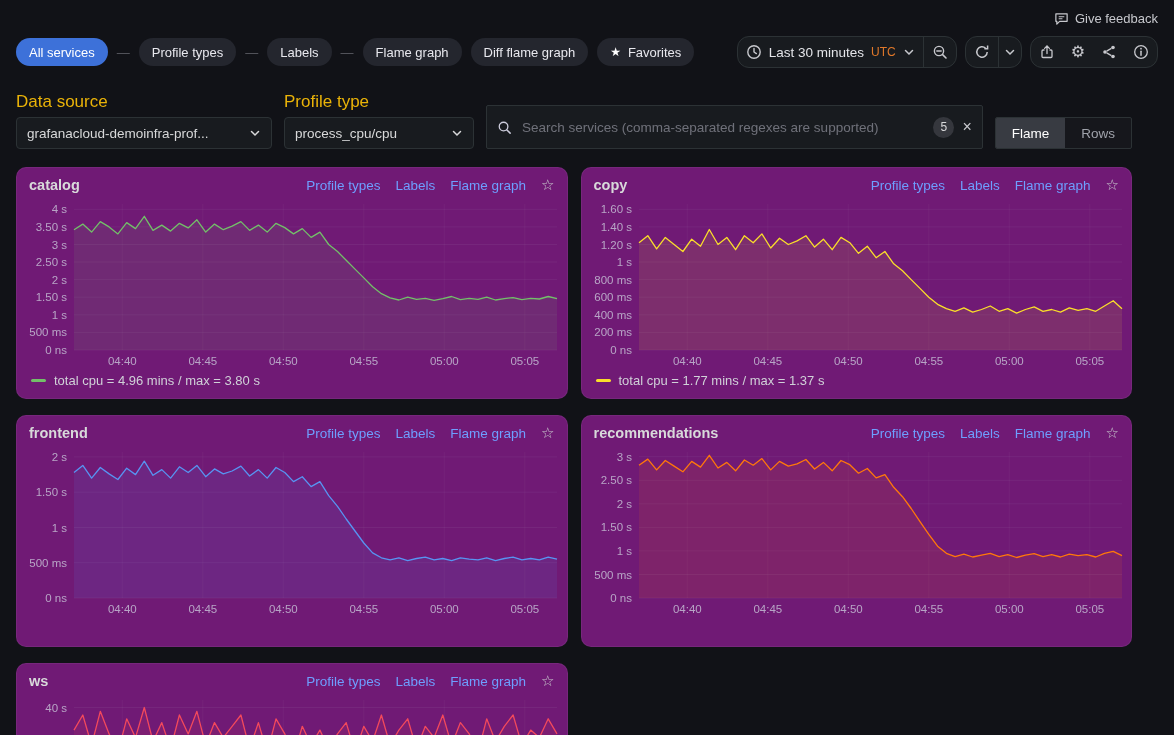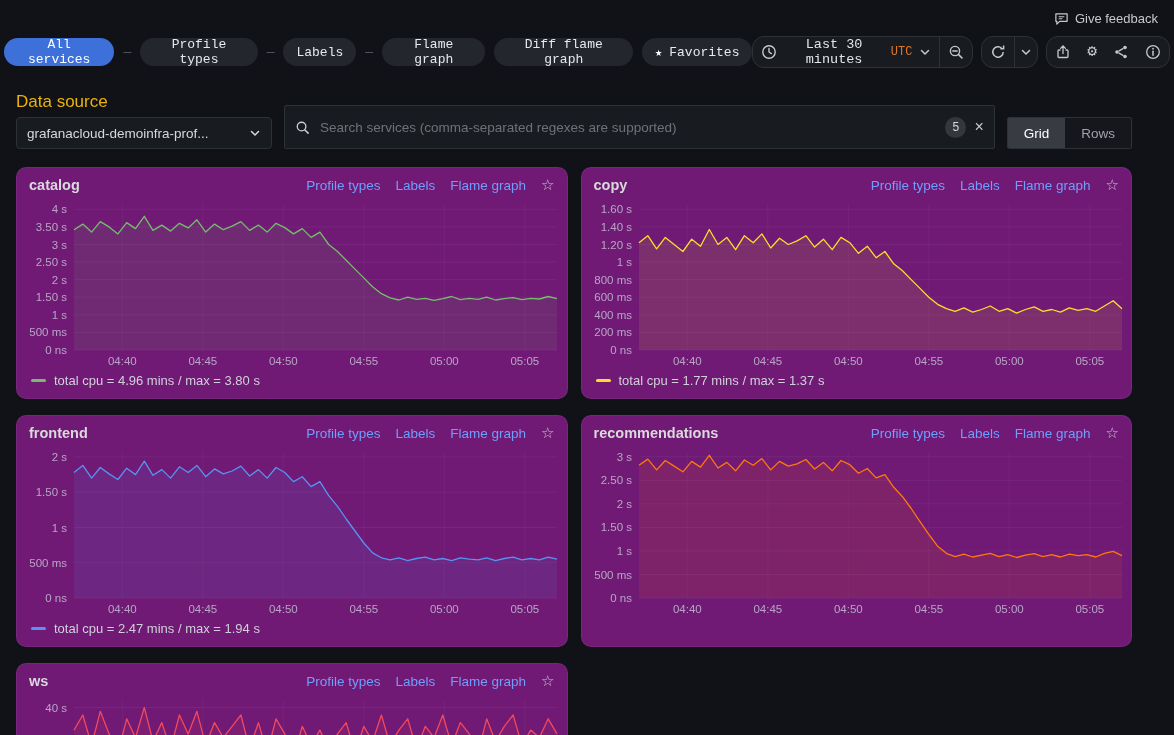--- a/index.html
+++ b/index.html
@@ -12,21 +12,21 @@
     font-size: 13px;
   }
   button { font: inherit; border: none; background: none; color: inherit; cursor: pointer; padding: 0; }
 
   
   .feedback-row { display: flex; justify-content: flex-end; align-items: center; padding: 9px 16px 0; height: 28px; }
   .feedback { display: flex; align-items: center; gap: 6px; color: #c7c8cd; cursor: pointer; }
   .feedback svg { display: block; }
 
   
-  .toolbar-row { display: flex; justify-content: space-between; align-items: center; padding: 8px 4px 0; font-family: Liberation Mono, monospace; }
+  .toolbar-row { display: flex; justify-content: space-between; align-items: center; padding: 8px 16px 0; }
   .nav-tabs { display: flex; align-items: center; gap: 9px; }
   .pill {
     height: 28px; display: inline-flex; align-items: center; gap: 7px;
     padding: 0 13px; border-radius: 14px;
     background: #24262e; color: #e8e8ee; font-weight: 500; font-size: 13px;
   }
   .pill.active { background: #3d71d9; color: #ffffff; }
   .sep { color: #5a5c64; user-select: none; }
   .star-ic { font-size: 12px; color: #fff; }
 
@@ -205,38 +205,49 @@
     <div class="select w-ds">
       <span>grafanacloud-demoinfra-prof...</span>
       <span class="ic">
         <svg width="12" height="12" viewBox="0 0 12 12">
             <path d="M2.5 4.5L6 8l3.5-3.5" stroke="currentColor" stroke-width="1.5" fill="none" stroke-linecap="round"></path>
           </svg>
       </span>
     </div>
   </div>
 
+  <div class="field">
+    <label>Profile type</label>
+    <div class="select w-pt">
+      <span>process_cpu/cpu</span>
+      <span class="ic">
+        <svg width="12" height="12" viewBox="0 0 12 12">
+            <path d="M2.5 4.5L6 8l3.5-3.5" stroke="currentColor" stroke-width="1.5" fill="none" stroke-linecap="round"></path>
+          </svg>
+      </span>
+    </div>
+  </div>
 
   <div class="field grow">
     <div class="search">
       <span class="ic">
         <svg width="15" height="15" viewBox="0 0 16 16">
             <circle cx="7" cy="7" r="4.6" stroke="currentColor" fill="none" stroke-width="1.4"></circle>
             <path d="M10.6 10.6L14 14" stroke="currentColor" stroke-width="1.6" stroke-linecap="round"></path>
           </svg>
       </span>
       <input placeholder="Search services (comma-separated regexes are supported)" style="">
       <span class="badge">5</span>
       <span class="clear-x">×</span>
     </div>
   </div>
 
   <div class="field">
     <div class="segmented">
-      <div class="segment active">Grid</div>
+      <div class="segment active">Flame</div>
       <div class="segment">Rows</div>
     </div>
   </div>
 </div>
 
 <div class="panels">
 
   <section class="panel">
     <header class="panel-header">
       <h2 class="panel-title">catalog</h2>
@@ -372,24 +383,20 @@
           <line x1="346.8" x2="346.8" y1="8" y2="154" stroke="rgba(204,204,220,0.05)" stroke-width="1"></line>
           <text x="346.8" y="169" text-anchor="middle">04:55</text>
           <line x1="427.3" x2="427.3" y1="8" y2="154" stroke="rgba(204,204,220,0.05)" stroke-width="1"></line>
           <text x="427.3" y="169" text-anchor="middle">05:00</text>
           <line x1="507.8" x2="507.8" y1="8" y2="154" stroke="rgba(204,204,220,0.05)" stroke-width="1"></line>
           <text x="507.8" y="169" text-anchor="middle">05:05</text>
           <polygon points="57,154.0 57.0,28.5 65.8,21.4 74.6,34.1 83.3,23.5 92.1,29.9 100.9,35.5 109.7,24.2 118.5,30.6 127.3,17.2 136.0,31.3 144.8,25.6 153.6,34.1 162.4,22.8 171.2,28.5 179.9,21.4 188.7,32.7 197.5,24.9 206.3,29.9 215.1,27.0 223.9,22.1 232.6,32.0 241.4,25.6 250.2,34.1 259.0,23.5 267.8,28.5 276.5,37.6 285.3,32.7 294.1,42.6 302.9,37.6 311.7,51.7 320.5,62.3 329.2,75.0 338.0,87.0 346.8,99.0 355.6,108.9 364.4,113.8 373.1,115.9 381.9,113.8 390.7,116.6 399.5,114.5 408.3,113.1 417.1,115.9 425.8,114.5 434.6,116.6 443.4,113.8 452.2,115.2 461.0,115.9 469.7,113.8 478.5,116.6 487.3,114.5 496.1,113.1 504.9,115.9 513.7,114.5 522.4,115.9 531.2,113.1 540.0,115.2 540.0,154.0" fill="#5794f2" opacity="0.10"></polygon>
           <polyline points="57.0,28.5 65.8,21.4 74.6,34.1 83.3,23.5 92.1,29.9 100.9,35.5 109.7,24.2 118.5,30.6 127.3,17.2 136.0,31.3 144.8,25.6 153.6,34.1 162.4,22.8 171.2,28.5 179.9,21.4 188.7,32.7 197.5,24.9 206.3,29.9 215.1,27.0 223.9,22.1 232.6,32.0 241.4,25.6 250.2,34.1 259.0,23.5 267.8,28.5 276.5,37.6 285.3,32.7 294.1,42.6 302.9,37.6 311.7,51.7 320.5,62.3 329.2,75.0 338.0,87.0 346.8,99.0 355.6,108.9 364.4,113.8 373.1,115.9 381.9,113.8 390.7,116.6 399.5,114.5 408.3,113.1 417.1,115.9 425.8,114.5 434.6,116.6 443.4,113.8 452.2,115.2 461.0,115.9 469.7,113.8 478.5,116.6 487.3,114.5 496.1,113.1 504.9,115.9 513.7,114.5 522.4,115.9 531.2,113.1 540.0,115.2" fill="none" stroke="#5794f2" stroke-width="1.3" stroke-linejoin="round"></polyline>
         </svg>
       </div>
-    <div class="legend">
-      <span class="swatch" style="background: rgb(87, 148, 242);"></span>
-      <span>total cpu = 2.47 mins / max = 1.94 s</span>
-    </div>
   </section>
 
   <section class="panel">
     <header class="panel-header">
       <h2 class="panel-title">recommendations</h2>
       <nav class="panel-links">
         <a>Profile types</a>
         <a>Labels</a>
         <a>Flame graph</a>
         <span class="fav-star">☆</span>

